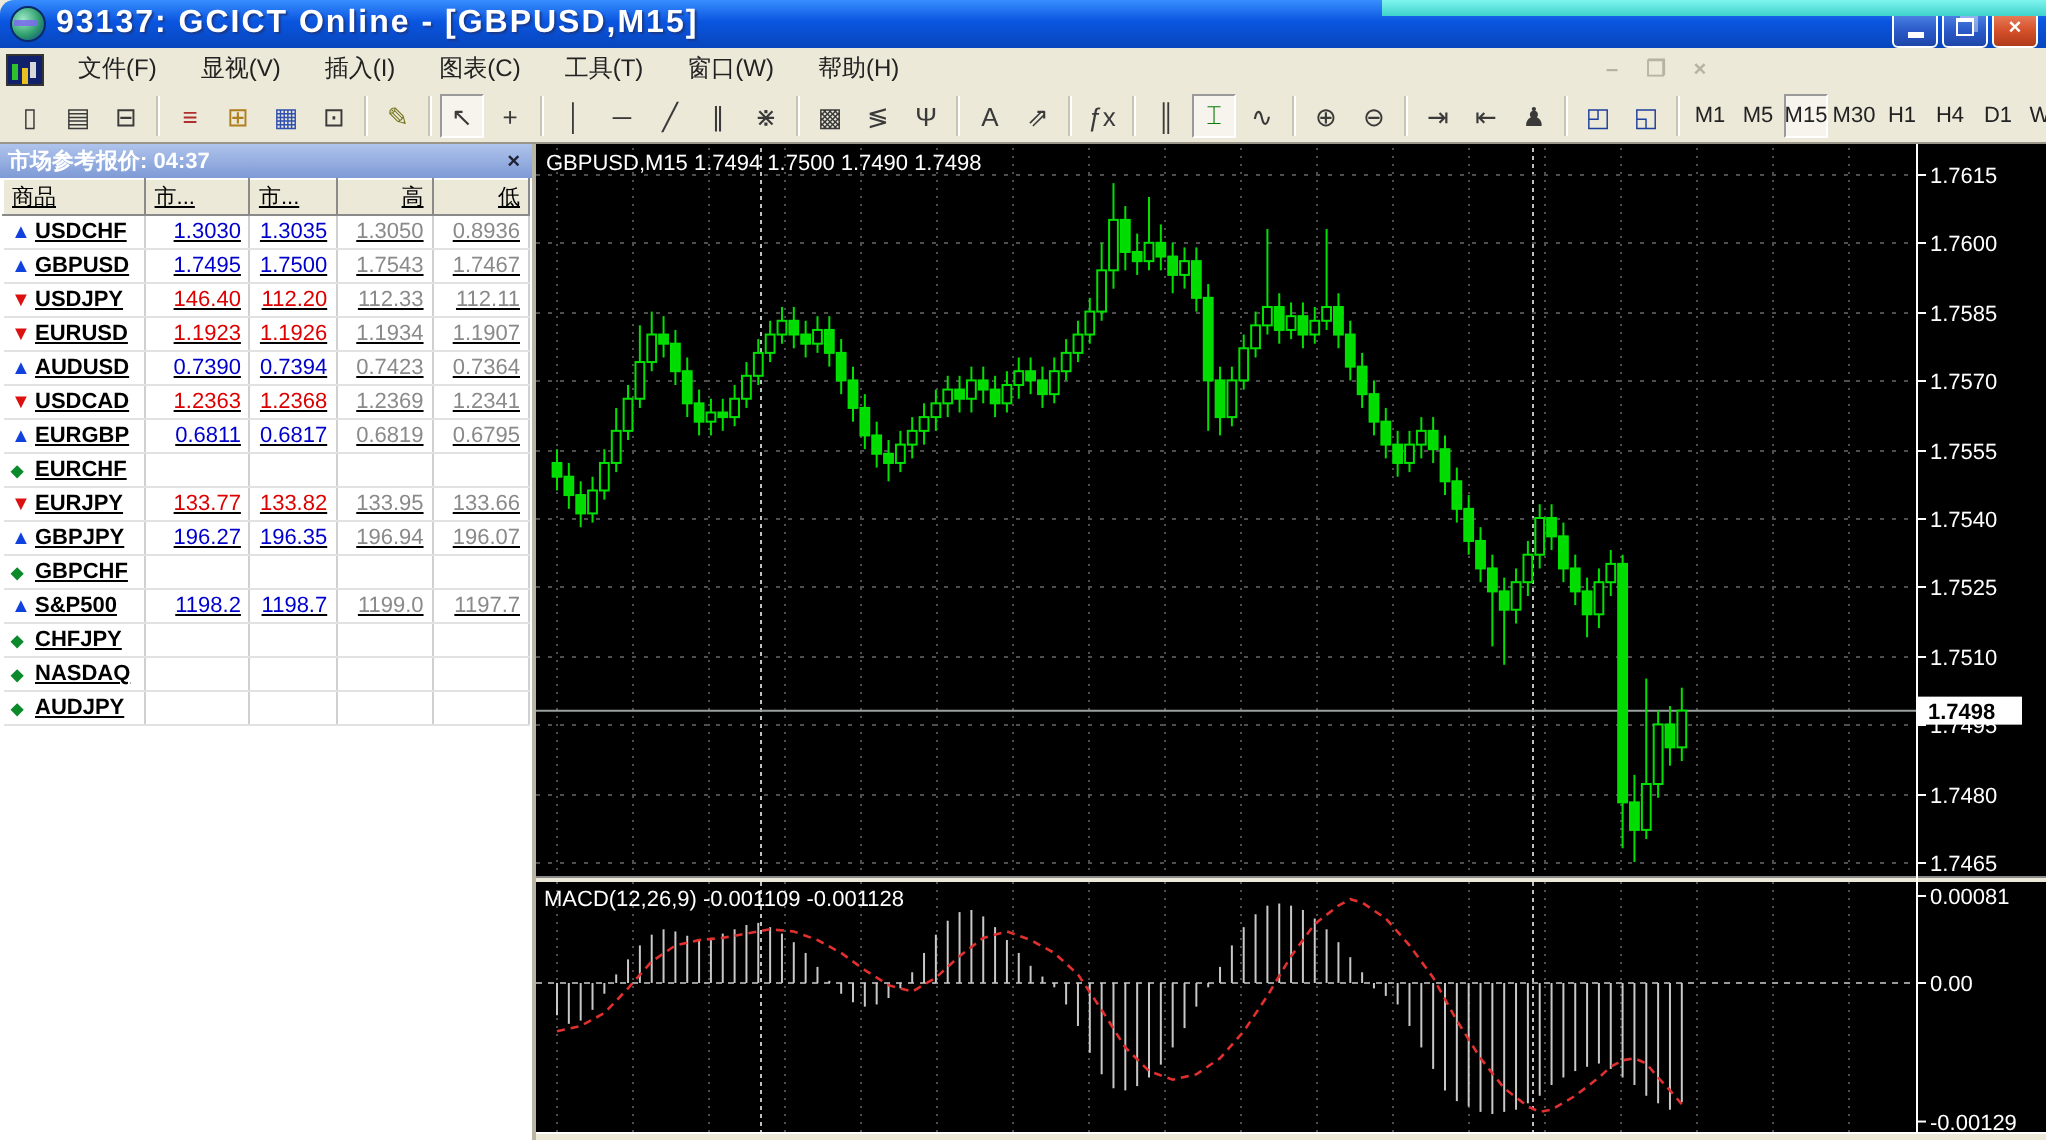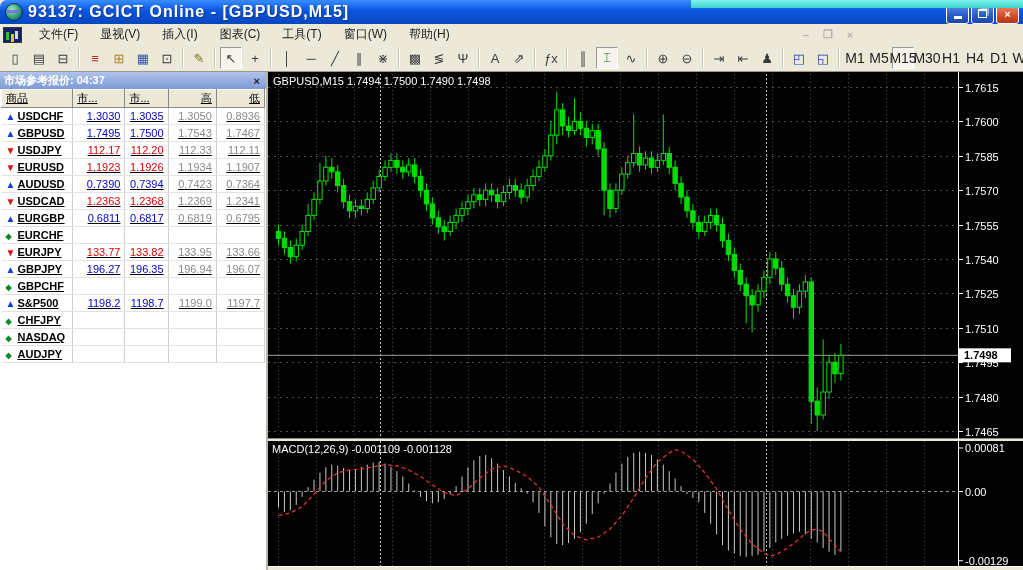--- a/index.html
+++ b/index.html
@@ -38,21 +38,21 @@
   .mdi-controls{margin-left:auto;display:flex;gap:6px;padding-right:8px;color:#b6b2a4;
        font-size:11px;font-weight:bold;align-items:center;}
   .mdi-controls span{width:16px;text-align:center;}
   
   .toolbar{position:absolute;left:0;top:45px;width:1023px;height:27px;background:#ECE9D8;
        border-bottom:1px solid #9a968a;display:flex;align-items:center;padding-left:3px;box-sizing:border-box;}
   .tb-sep{width:2px;height:20px;margin:0 3px;border-left:1px solid #c9c5b5;border-right:1px solid #fff;}
   .tb-btn{min-width:22px;height:22px;margin:0 1px;display:flex;align-items:center;justify-content:center;
        font-size:13px;color:#3a3a3a;border:1px solid transparent;box-sizing:border-box;cursor:default;}
   .tb-btn.active{background:#F6F4EC;border-color:#9a9a9a #fff #fff #9a9a9a;}
-  .tb-btn.tf{font-size:14px;padding:0 4px;color:#222;}
+  .tb-btn.tf{font-size:11px;padding:0 4px;color:#222;}
   
   .market-panel{position:absolute;left:0;top:72px;width:268px;height:498px;background:#fff;
        border-right:2px solid #b9b5a5;box-sizing:border-box;}
   .panel-caption{height:17px;background:linear-gradient(180deg,#AFC4EC,#7E9AD6);
        display:flex;align-items:center;padding:0 4px;color:#fff;font-size:11px;font-weight:bold;}
   .panel-close{margin-left:auto;color:#223;font-weight:bold;font-size:11px;cursor:default;padding:0 2px;}
   table.mw{border-collapse:collapse;width:264px;margin-left:1px;font-size:11px;table-layout:fixed;text-decoration:underline;}
   table.mw th{background:#ECE9D8;font-weight:normal;color:#000;height:17px;
        border-top:1px solid #fff;border-left:1px solid #fff;
        border-right:1px solid #8a8a8a;border-bottom:1px solid #8a8a8a;padding:0 4px;}
@@ -186,21 +186,21 @@
         </tr>
         <tr>
           <td class="sym-cell"><span class="arr up">▲</span><span>GBPUSD</span></td>
           <td class="num t-blue">1.7495</td>
           <td class="num t-blue">1.7500</td>
           <td class="num t-gray">1.7543</td>
           <td class="num t-gray">1.7467</td>
         </tr>
         <tr>
           <td class="sym-cell"><span class="arr down">▼</span><span>USDJPY</span></td>
-          <td class="num t-red">112.17</td>
+          <td class="num t-red">146.40</td>
           <td class="num t-red">112.20</td>
           <td class="num t-gray">112.33</td>
           <td class="num t-gray">112.11</td>
         </tr>
         <tr>
           <td class="sym-cell"><span class="arr down">▼</span><span>EURUSD</span></td>
           <td class="num t-red">1.1923</td>
           <td class="num t-red">1.1926</td>
           <td class="num t-gray">1.1934</td>
           <td class="num t-gray">1.1907</td>

